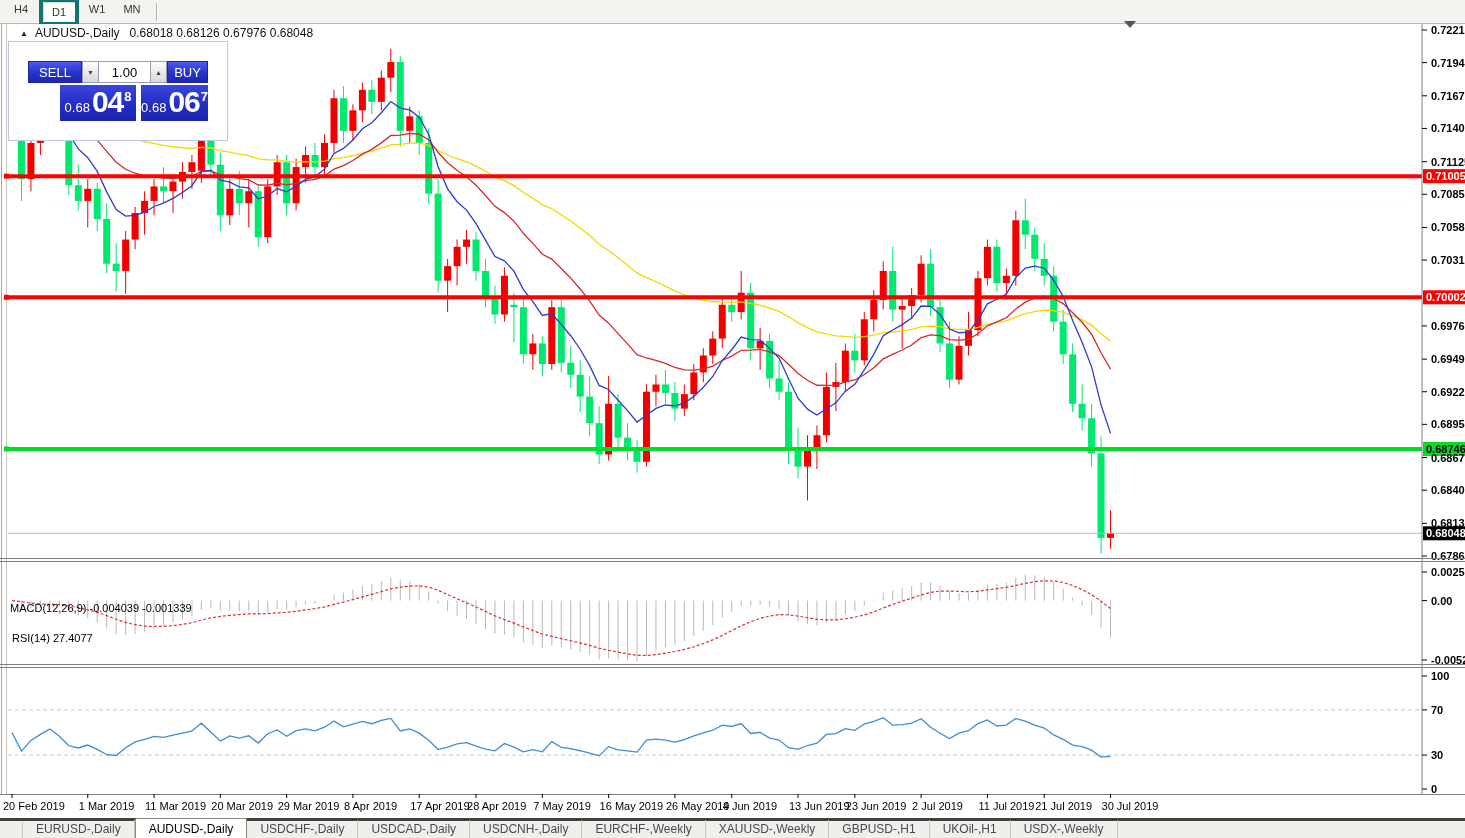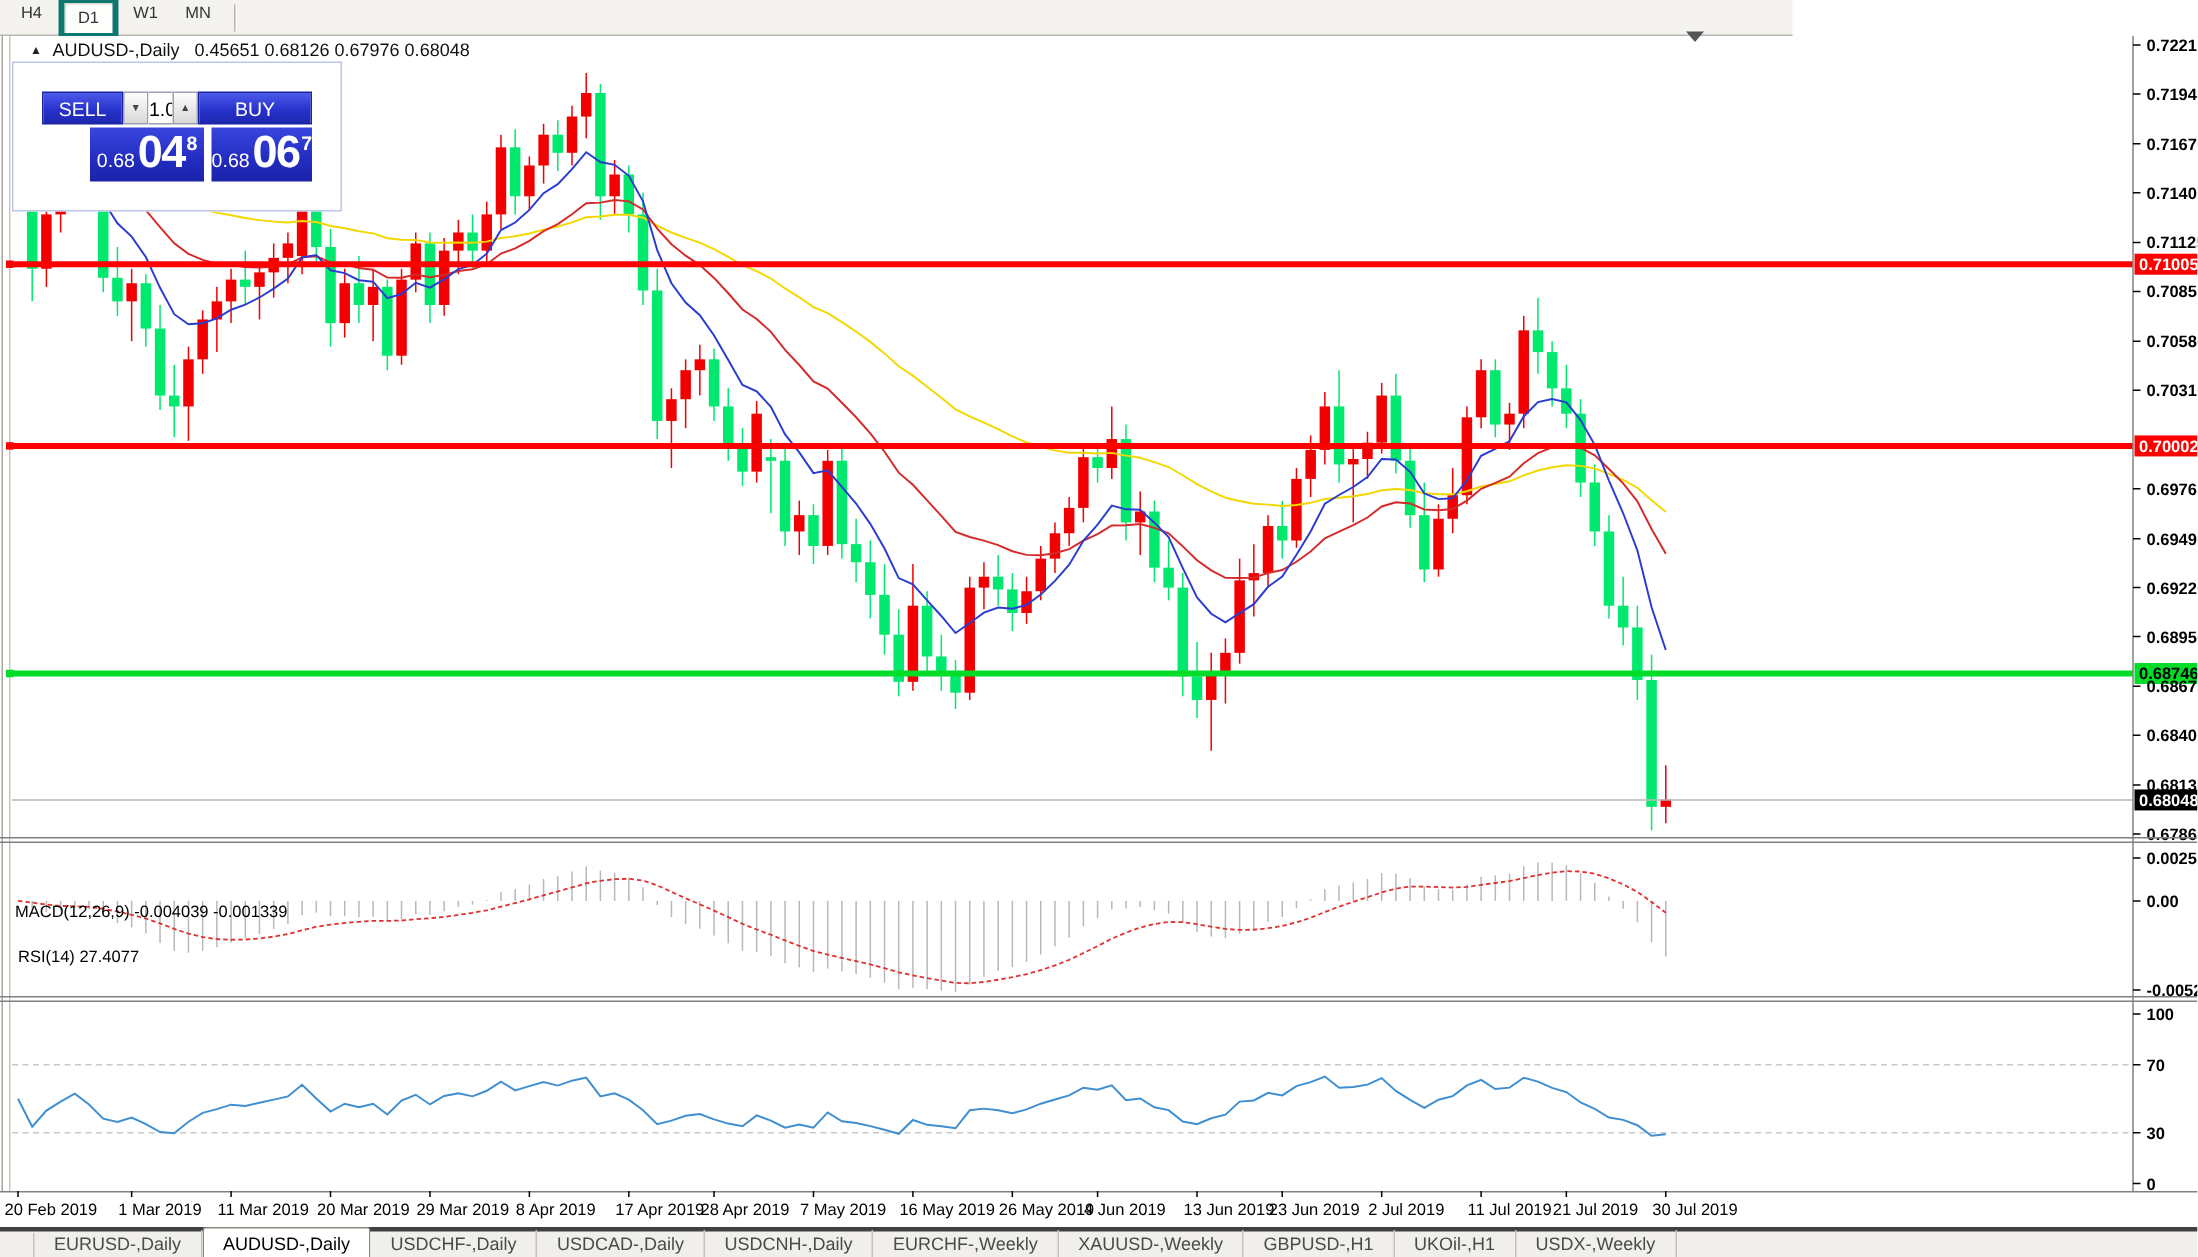--- a/index.html
+++ b/index.html
@@ -1,35 +1,35 @@
 <!DOCTYPE html>
 <html><head>
 <meta charset="utf-8">
 <style>
   html,body{margin:0;padding:0;background:#fff;}
   body{width:1465px;height:838px;overflow:hidden;font-family:"Liberation Sans",sans-serif;position:relative;}
   #app{position:relative;width:1465px;height:838px;background:#fff;}
 
   
-  #toolbar{position:absolute;left:0;top:0;width:1195px;height:24px;background:#f4f3ef;border-bottom:1px solid #b8b6ad;display:flex;align-items:center;padding-left:4px;box-sizing:border-box;}
+  #toolbar{position:absolute;left:0;top:0;width:1465px;height:24px;background:#f4f3ef;border-bottom:1px solid #b8b6ad;display:flex;align-items:center;padding-left:4px;box-sizing:border-box;}
   .tf-btn{height:20px;min-width:26px;padding:0 3px;display:flex;align-items:center;justify-content:center;font-size:11px;color:#333;background:transparent;border:1px solid transparent;margin-right:1px;}
   .tf-btn.active{background:#fdfdfb;border:4px solid #0f766e;box-shadow:inset 1px 1px 1px rgba(0,0,0,.15);}
   .tb-sep{width:1px;height:18px;background:#b5b3aa;border-right:1px solid #fff;margin:0 6px;}
 
   
   #chart-title{position:absolute;left:20px;top:26px;font-size:12px;color:#111;display:flex;align-items:center;z-index:5;}
   #chart-title .tri{font-size:8px;margin-right:7px;color:#222;}
   #chart-title .ttl{margin-right:10px;}
 
   
   #trade-panel{position:absolute;left:8px;top:41px;width:220px;background:#fff;border:1px solid #bcC7e8;padding:19px;z-index:6;box-sizing:border-box;}
   .tp-row1{display:flex;height:22px;}
   .tp-btn{background:linear-gradient(180deg,#4d59ea 0%,#2733cc 55%,#1d27b0 100%);border:1px solid #1a23a0;color:#fff;font-size:13px;display:flex;align-items:center;justify-content:center;box-sizing:border-box;}
   #sell-btn{width:54px;}
-  #buy-btn{width:76px;}
+  #buy-btn{width:41px;}
   .spin-btn{width:17px;background:linear-gradient(180deg,#fdfdfd,#d8d8d8);border:1px solid #9aa0b0;color:#444;font-size:7px;display:flex;align-items:center;justify-content:center;box-sizing:border-box;}
   #vol-input{flex:1;border:1px solid #9aa0b0;border-left:none;border-right:none;text-align:center;font-size:13px;font-family:"Liberation Sans",sans-serif;padding:0;min-width:0;}
   .tp-row2{display:flex;height:36px;margin-top:2px;margin-left:32px;}
   .px-panel{background:linear-gradient(180deg,#3945de 0%,#222cc0 60%,#1b23a8 100%);color:#fff;display:flex;align-items:baseline;justify-content:center;box-sizing:border-box;}
   #sell-px{width:104px;margin-right:5px;}
   #buy-px{flex:1;}
   .px-small{font-size:13px;margin-right:2px;}
   .px-big{font-size:30px;font-weight:bold;letter-spacing:-1px;line-height:34px;}
   .px-sup{font-size:13px;font-weight:bold;position:relative;top:-11px;margin-left:1px;}
 
@@ -538,21 +538,21 @@
         <line x1="1044.23" y1="794" x2="1044.23" y2="798" stroke="#000" stroke-width="1"></line>
         <text x="1035.23" y="810" font-size="11" fill="#000">21 Jul 2019</text>
         <line x1="1110.52" y1="794" x2="1110.52" y2="798" stroke="#000" stroke-width="1"></line>
         <text x="1101.52" y="810" font-size="11" fill="#000">30 Jul 2019</text>
       </g>
     </svg>
 
   <div id="chart-title">
     <span class="tri">▲</span>
     <span class="ttl">AUDUSD-,Daily</span>
-    <span>0.45651 0.68126 0.67976 0.68048</span>
+    <span>0.68018 0.68126 0.67976 0.68048</span>
   </div>
 
   <div id="trade-panel">
     <div class="tp-row1">
       <div class="tp-btn" id="sell-btn">SELL</div>
       <div class="spin-btn">
           <span>▼</span>
         </div>
       <input id="vol-input" value="1.00" style="">
       <div class="spin-btn">

